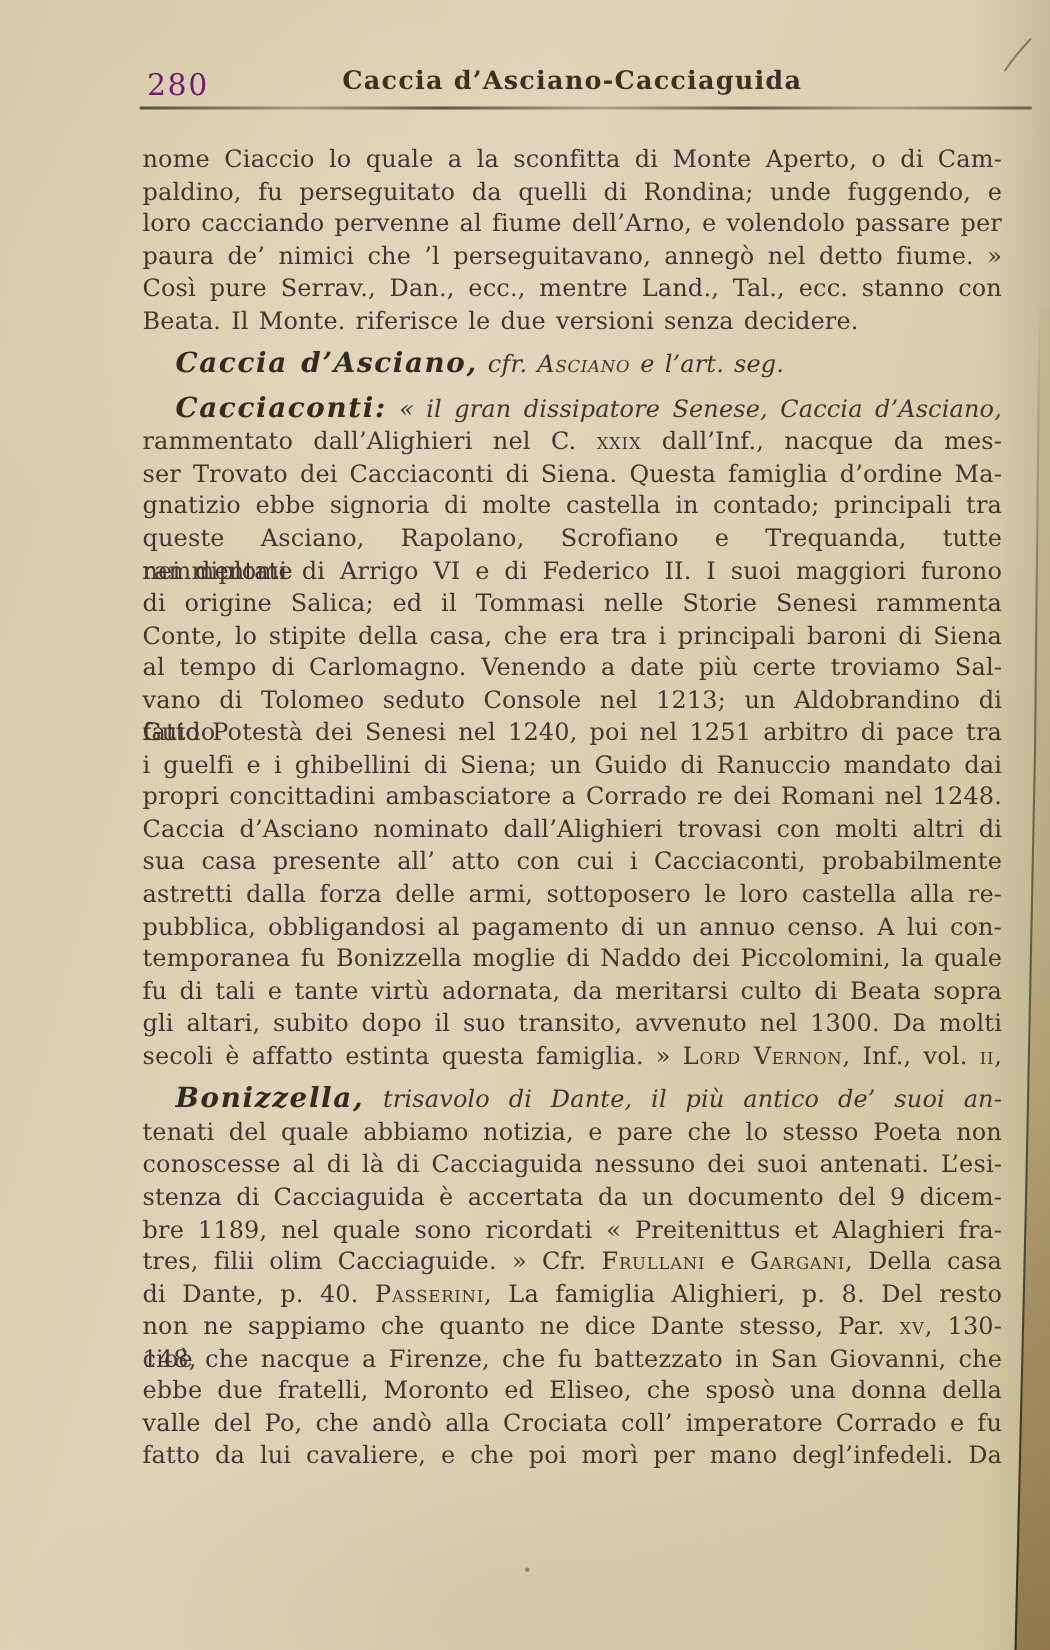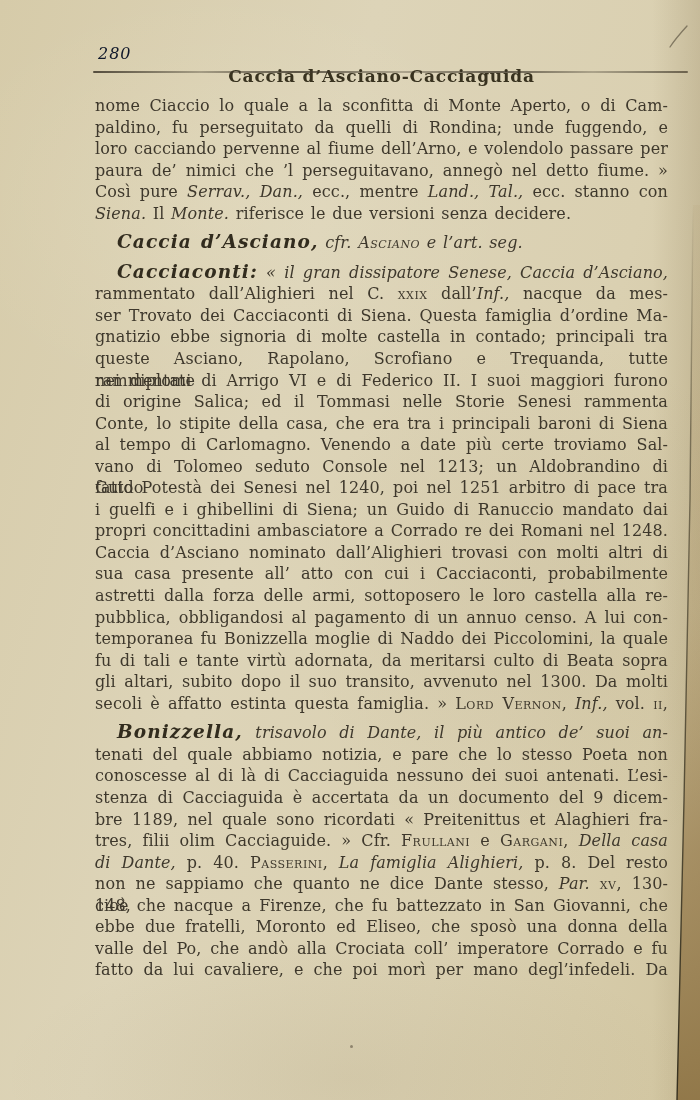--- a/index.html
+++ b/index.html
@@ -9,37 +9,37 @@
     background:
       radial-gradient(ellipse 420px 300px at 32% 18%, rgba(255,252,235,0.12), transparent 70%),
       radial-gradient(ellipse 380px 420px at 78% 55%, rgba(120,100,60,0.07), transparent 65%),
       radial-gradient(ellipse 500px 200px at 50% 98%, rgba(110,92,55,0.08), transparent 70%),
       linear-gradient(105deg,#d6cba9 0%,#ddd4b8 38%,#dad0b1 70%,#d2c6a1 100%);
     color:#3e382c;
   }
   .page{position:absolute;inset:0;}
   
   .hdr{position:absolute;top:44px;left:95px;right:32px;height:22px;}
-  .pgnum{position:absolute;left:3px;top:0;font-size:16px;letter-spacing:1px;color:#0f172a;font-style:italic;}
+  .pgnum{position:absolute;left:3px;top:0;font-size:20px;letter-spacing:1px;color:#701a75;}
   .rtitle{position:absolute;left:0;right:0;top:0;text-align:center;font-weight:bold;
-          font-size:17px;letter-spacing:0.8px;color:#38321f;margin-top:22px;}
+          font-size:17px;letter-spacing:0.8px;color:#38321f;}
   .rule{position:absolute;top:71px;left:93px;width:595px;height:2px;
         background:linear-gradient(to right,
           rgba(62,55,42,.85), rgba(62,55,42,.35) 18%, rgba(62,55,42,.8) 34%,
           rgba(62,55,42,.3) 52%, rgba(62,55,42,.75) 68%, rgba(62,55,42,.3) 84%,
           rgba(62,55,42,.7));
         border-radius:1px;}
   
   .tblock{position:absolute;top:95px;left:95px;width:573px;
           font-size:16px;line-height:21.55px;word-spacing:1.5px;letter-spacing:0.1px;}
   .para + .para{margin-top:8px;}
   .line{text-align:justify;text-align-last:justify;height:21.55px;white-space:normal;}
   .line.endline{text-align-last:left;}
   .para.indent .line:first-child{text-indent:22px;font-style:italic;}
-  .it{font-style:italic;}
+  .it{}
   .sc{font-variant:small-caps;letter-spacing:0.5px;}
   .hw{font-weight:bold;font-size:18.5px;letter-spacing:1.1px;line-height:1;color:#322c1e;}
   
   .artifacts{position:absolute;inset:0;pointer-events:none;}
   .speck{position:absolute;left:350px;top:1045px;width:3px;height:3px;border-radius:50%;
          background:rgba(85,75,58,0.55);}
 </style>
 </head>
 <body>
 
@@ -52,21 +52,21 @@
 
   <div class="rule"></div>
 
   <div class="tblock" id="tblock">
       <div class="para">
         <div class="line"><span>nome Ciaccio lo quale a la sconfitta di Monte Aperto, o di Cam-</span></div>
         <div class="line"><span>paldino, fu perseguitato da quelli di Rondina; unde fuggendo, e</span></div>
         <div class="line"><span>loro cacciando pervenne al fiume dell’Arno, e volendolo passare per</span></div>
         <div class="line"><span>paura de’ nimici che ’l perseguitavano, annegò nel detto fiume. »</span></div>
         <div class="line"><span>Così pure </span><span class="it">Serrav., Dan.,</span><span> ecc., mentre </span><span class="it">Land., Tal.,</span><span> ecc. stanno con</span></div>
-        <div class="line endline"><span class="it">Siena.</span><span> Il </span><span class="it">Monte.</span><span> riferisce le due versioni senza decidere.</span></div>
+        <div class="line endline"><span class="it">Beata.</span><span> Il </span><span class="it">Monte.</span><span> riferisce le due versioni senza decidere.</span></div>
       </div>
       <div class="para indent">
         <div class="line endline"><span class="hw">Caccia d’Asciano,</span><span> cfr. </span><span class="sc">Asciano</span><span> e l’art. seg.</span></div>
       </div>
       <div class="para indent">
         <div class="line"><span class="hw">Cacciaconti:</span><span> « il gran dissipatore Senese, Caccia d’Asciano,</span></div>
         <div class="line"><span>rammentato dall’Alighieri nel C. </span><span class="sc">xxix</span><span> dall’</span><span class="it">Inf.,</span><span> nacque da mes-</span></div>
         <div class="line"><span>ser Trovato dei Cacciaconti di Siena. Questa famiglia d’ordine Ma-</span></div>
         <div class="line"><span>gnatizio ebbe signoria di molte castella in contado; principali tra</span></div>
         <div class="line"><span>queste Asciano, Rapolano, Scrofiano e Trequanda, tutte rammentate</span></div>

